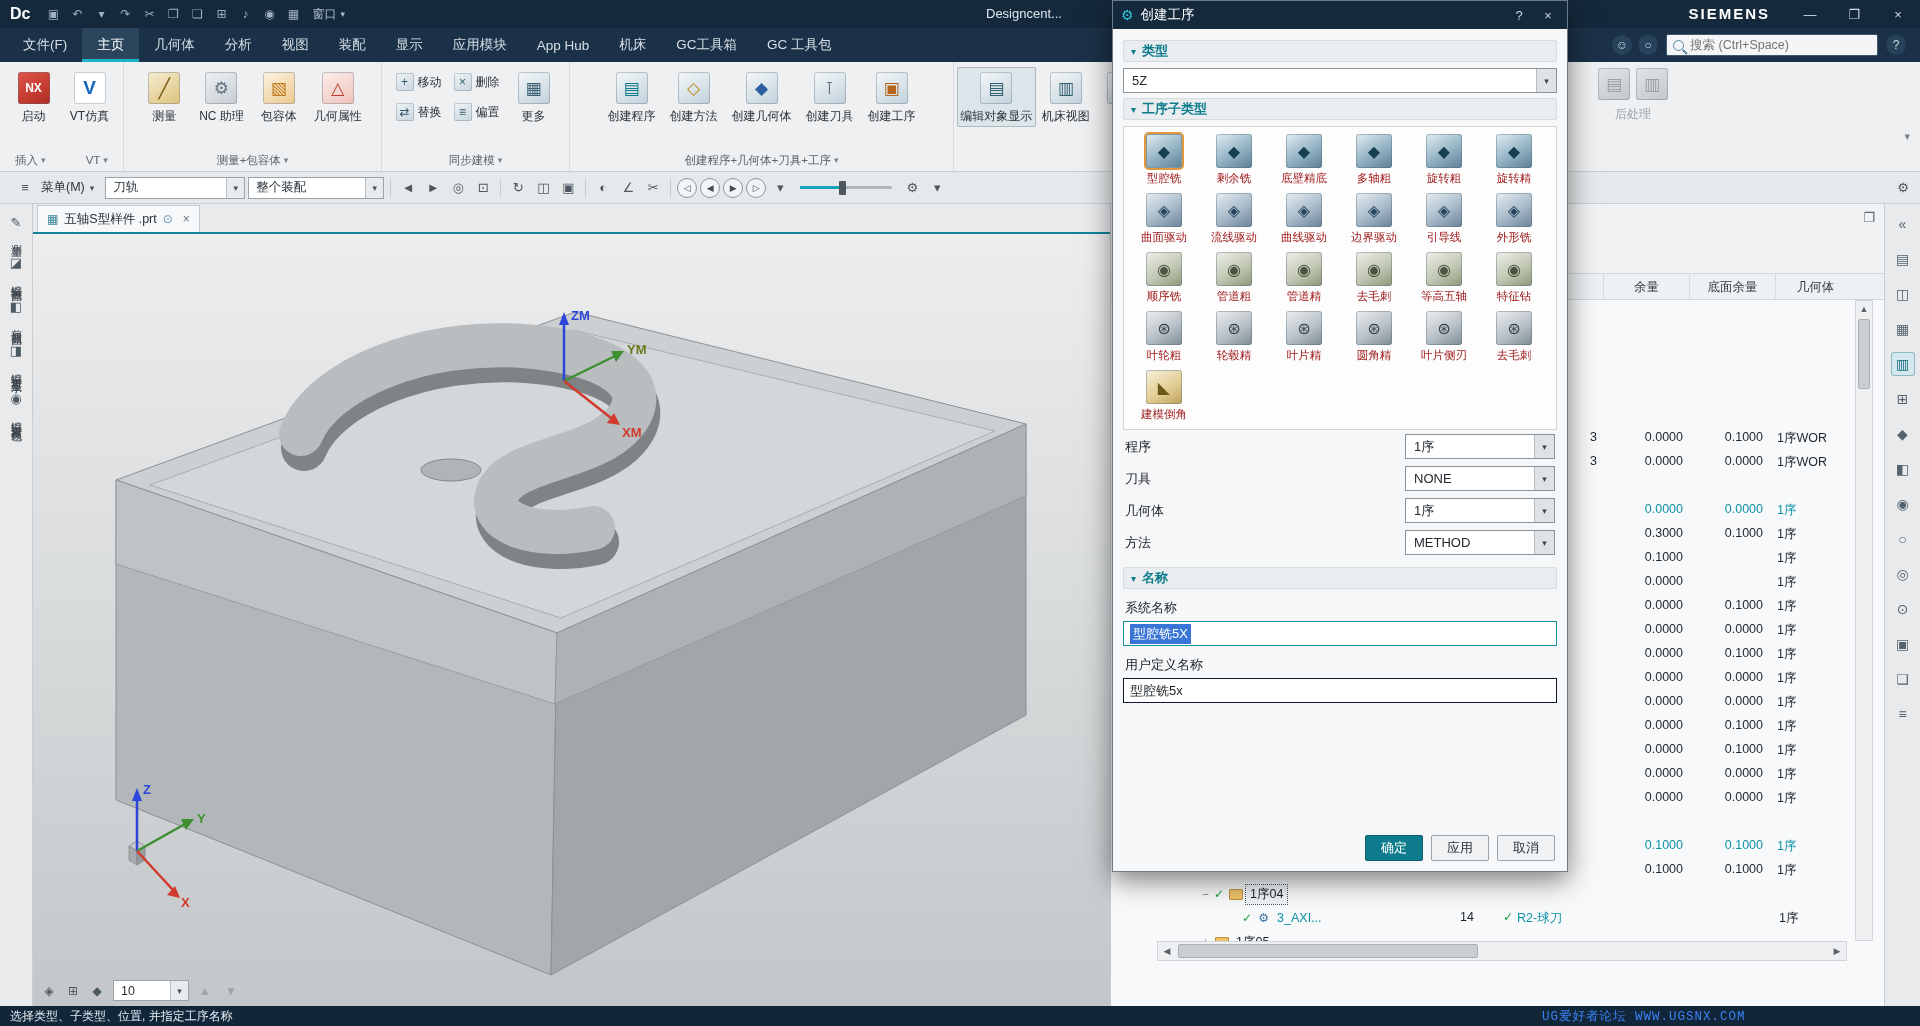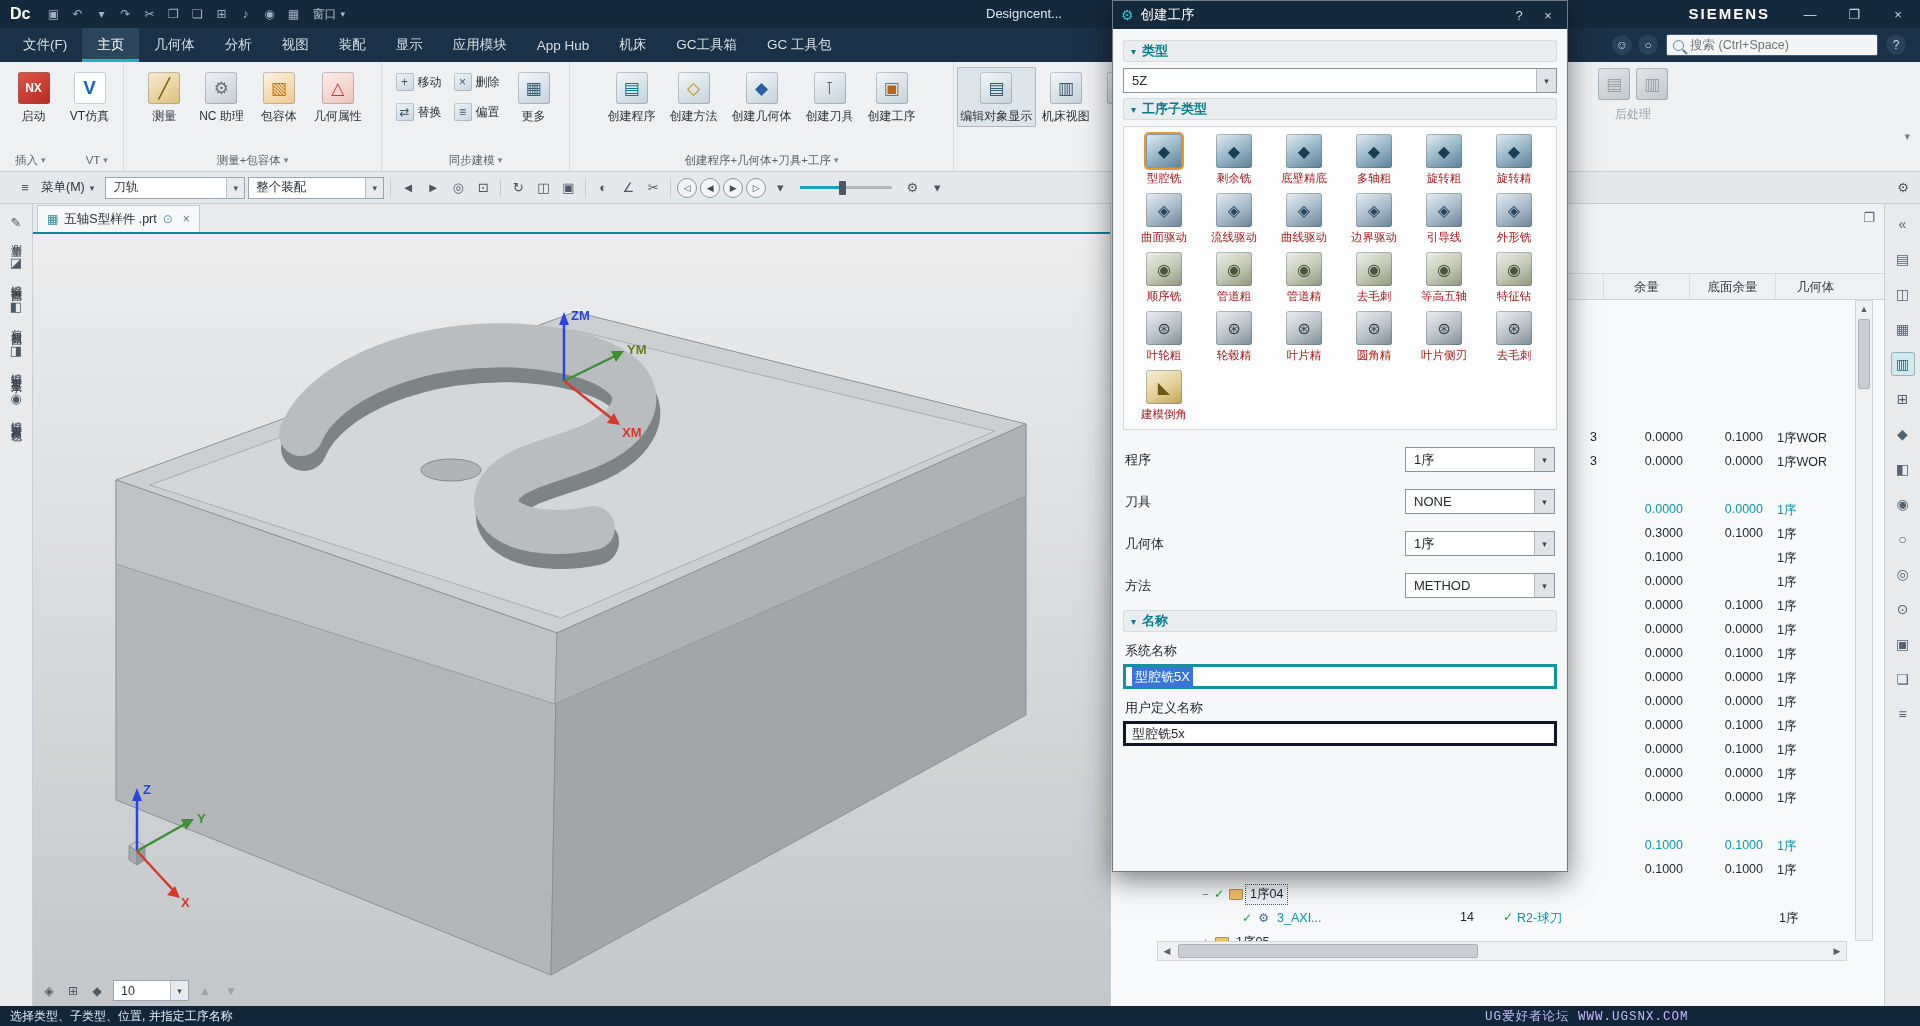--- a/index.html
+++ b/index.html
@@ -120,21 +120,21 @@
 #rp-vscroll .arr{height:16px;display:flex;align-items:center;justify-content:center;font-size:9px;color:#5a6167}
 #rp-vscroll .thumb{margin:2px;height:70px;background:#c9ced3;border:1px solid #aab0b6;border-radius:2px}
 
 
 #rightstrip{position:absolute;left:1884px;top:204px;width:36px;height:802px;background:#e8eaec;border-left:1px solid #c9ced2;display:flex;flex-direction:column;align-items:center;padding-top:8px;gap:11px}
 .rs-ic{width:24px;height:24px;display:flex;align-items:center;justify-content:center;font-size:14px;color:#54636f;border-radius:3px;flex:none}
 .rs-ic.active{background:#d4e9ee;box-shadow:inset 0 0 0 1px #8fb9c4;color:#146b7d}
 
 
 #statusbar{position:absolute;left:0;top:1006px;width:1920px;height:20px;background:#12263a;color:#e6edf3;font-size:12px;display:flex;align-items:center;padding:0 10px}
-#watermark{position:absolute;left:1485px;top:2px;color:#c4b5fd;font-size:12.5px;letter-spacing:1px;font-family:"Liberation Mono","DejaVu Sans Mono",monospace}
+#watermark{position:absolute;left:1542px;top:2px;color:#3b82f6;font-size:12.5px;letter-spacing:1px;font-family:"Liberation Mono","DejaVu Sans Mono",monospace}
 
 
 #dialog{position:absolute;left:1112px;top:0;width:456px;height:872px;background:#f6f7f8;border:1px solid #6f7a83;box-shadow:0 8px 26px rgba(0,0,0,.5);z-index:60;display:flex;flex-direction:column}
 #dlg-title{height:28px;background:#15293d;display:flex;align-items:center;color:#fff;padding:0 8px;gap:7px;font-size:13.5px;flex:none}
 #dlg-title .gear{color:#2ec6da;font-size:14px}
 #dlg-title .sp{flex:1}
 #dlg-title .tbtn2{width:22px;text-align:center;color:#cdd7df;font-size:13px}
 #dlg-body{flex:1;display:flex;flex-direction:column;padding:6px 10px 8px;overflow:hidden}
 .sec-h{height:22px;display:flex;align-items:center;gap:6px;color:#0e7c8c;font-weight:bold;font-size:13px;background:#e9edef;border:1px solid #d6dbde;border-radius:2px;padding:0 7px;margin:5px 0 6px;flex:none}
 .sec-h::before{content:"▾";font-size:10px;color:#0e7c8c}
@@ -144,25 +144,25 @@
 .grow{display:flex}
 .tile{width:70px;display:flex;flex-direction:column;align-items:center}
 .ticn{width:36px;height:34px;border-radius:3px;display:flex;align-items:center;justify-content:center;font-size:16px;box-shadow:inset 0 0 0 1px rgba(70,95,110,.35)}
 .tile.sel .ticn{box-shadow:0 0 0 2px #e2973b,inset 0 0 0 1px #7d99a8;background-color:#fff}
 .tlbl{font-size:11.5px;color:#a01d1d;margin-top:3px;white-space:nowrap}
 .ticn.r1{background:linear-gradient(150deg,#e3edf2,#93b3c4 55%,#5d8096);color:#173f52}
 .ticn.r2{background:linear-gradient(150deg,#e8eef3,#a7bac9 55%,#6d8299);color:#27455e}
 .ticn.r3{background:linear-gradient(150deg,#eef0ea,#c2c8b4 55%,#8d967c);color:#4c5440}
 .ticn.r4{background:linear-gradient(150deg,#edeff1,#b9c2c8 55%,#7f8c94);color:#37454d}
 .ticn.r5{background:linear-gradient(150deg,#f6f0dd,#e3cf96 55%,#bfa25c);color:#6b5718}
-.loc-row{display:flex;align-items:center;margin:17px 2px 7px;flex:none}
+.loc-row{display:flex;align-items:center;margin:4px 2px 7px;flex:none}
 .loc-row .ll{font-size:13px;color:#23282d}
 .loc-row .dd{margin-left:auto;width:150px}
 .flabel{font-size:13px;color:#23282d;margin:4px 2px 3px;flex:none}
-.fld{height:25px;background:#fff;border:3px solid #0f172a;display:flex;align-items:center;padding:0 6px;font-size:13px;margin:1px 0 6px;flex:none}
+.fld{height:25px;background:#fff;border:1px solid #0f172a;display:flex;align-items:center;padding:0 6px;font-size:13px;margin:1px 0 6px;flex:none}
 .fld.sel{border-color:#18919f}
 .fld.sel .seltext{background:#3875d7;color:#fff;padding:1px 3px}
 .dlg-btns{margin-top:auto;display:flex;justify-content:flex-end;gap:8px;padding:6px 2px 2px;flex:none}
 .btn{min-width:58px;height:26px;display:flex;align-items:center;justify-content:center;font-size:13px;border:1px solid #9aa2a8;background:#f0f2f3;color:#2b3237;border-radius:2px;padding:0 10px}
 .btn.primary{background:#0e7c8c;border-color:#0a606d;color:#fff}
 
 svg text{font-family:"Liberation Sans","DejaVu Sans",sans-serif;font-weight:bold}
 </style>
 </head>
 <body>
@@ -810,16 +810,21 @@
           <span>名称</span>
         </div>
       <div class="flabel">系统名称</div>
       <div class="fld sel">
         <span class="seltext">型腔铣5X</span>
       </div>
       <div class="flabel">用户定义名称</div>
       <div class="fld">
         <span>型腔铣5x</span>
       </div>
+      <div class="dlg-btns">
+        <div class="btn primary">确定</div>
+        <div class="btn">应用</div>
+        <div class="btn">取消</div>
+      </div>
     </div>
   </div>
 
 </div>
 
 </body></html>

